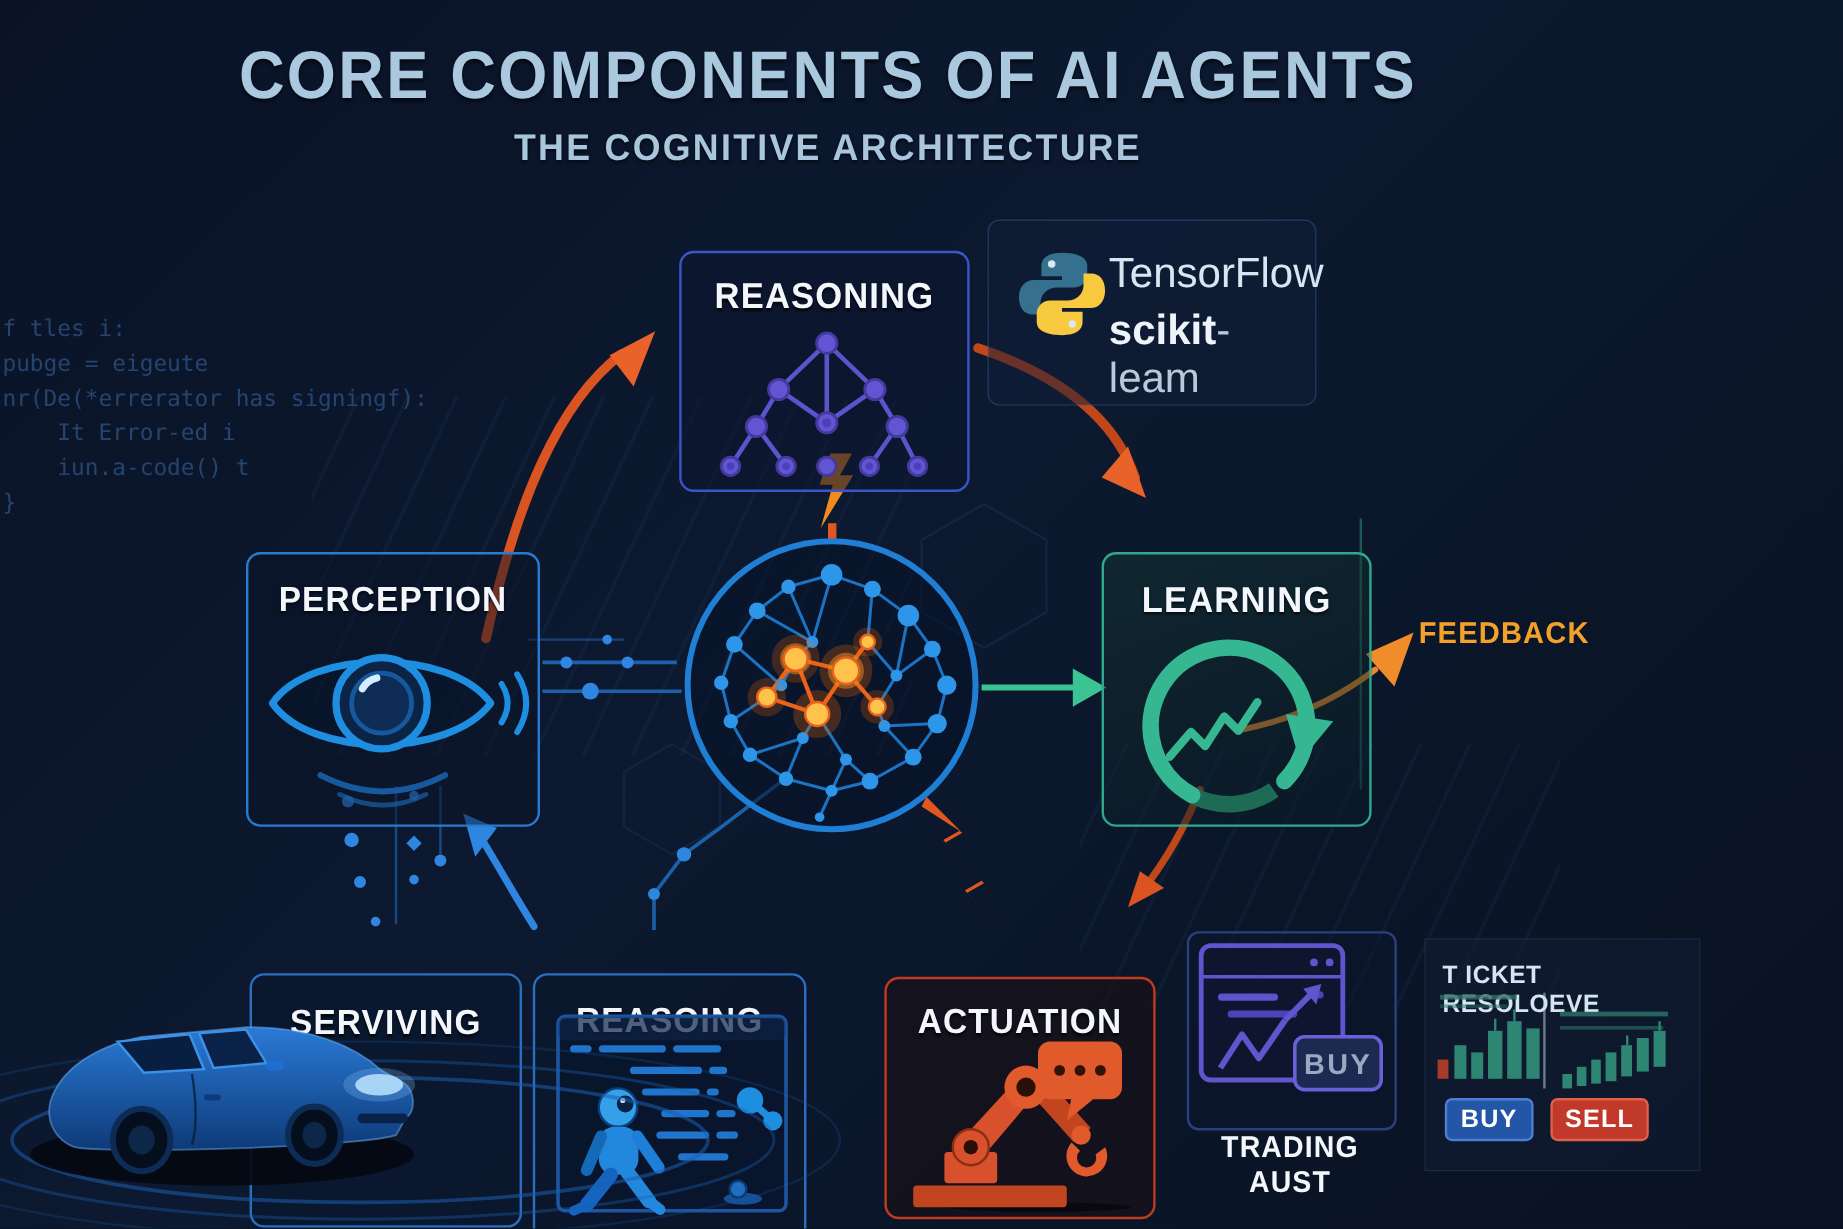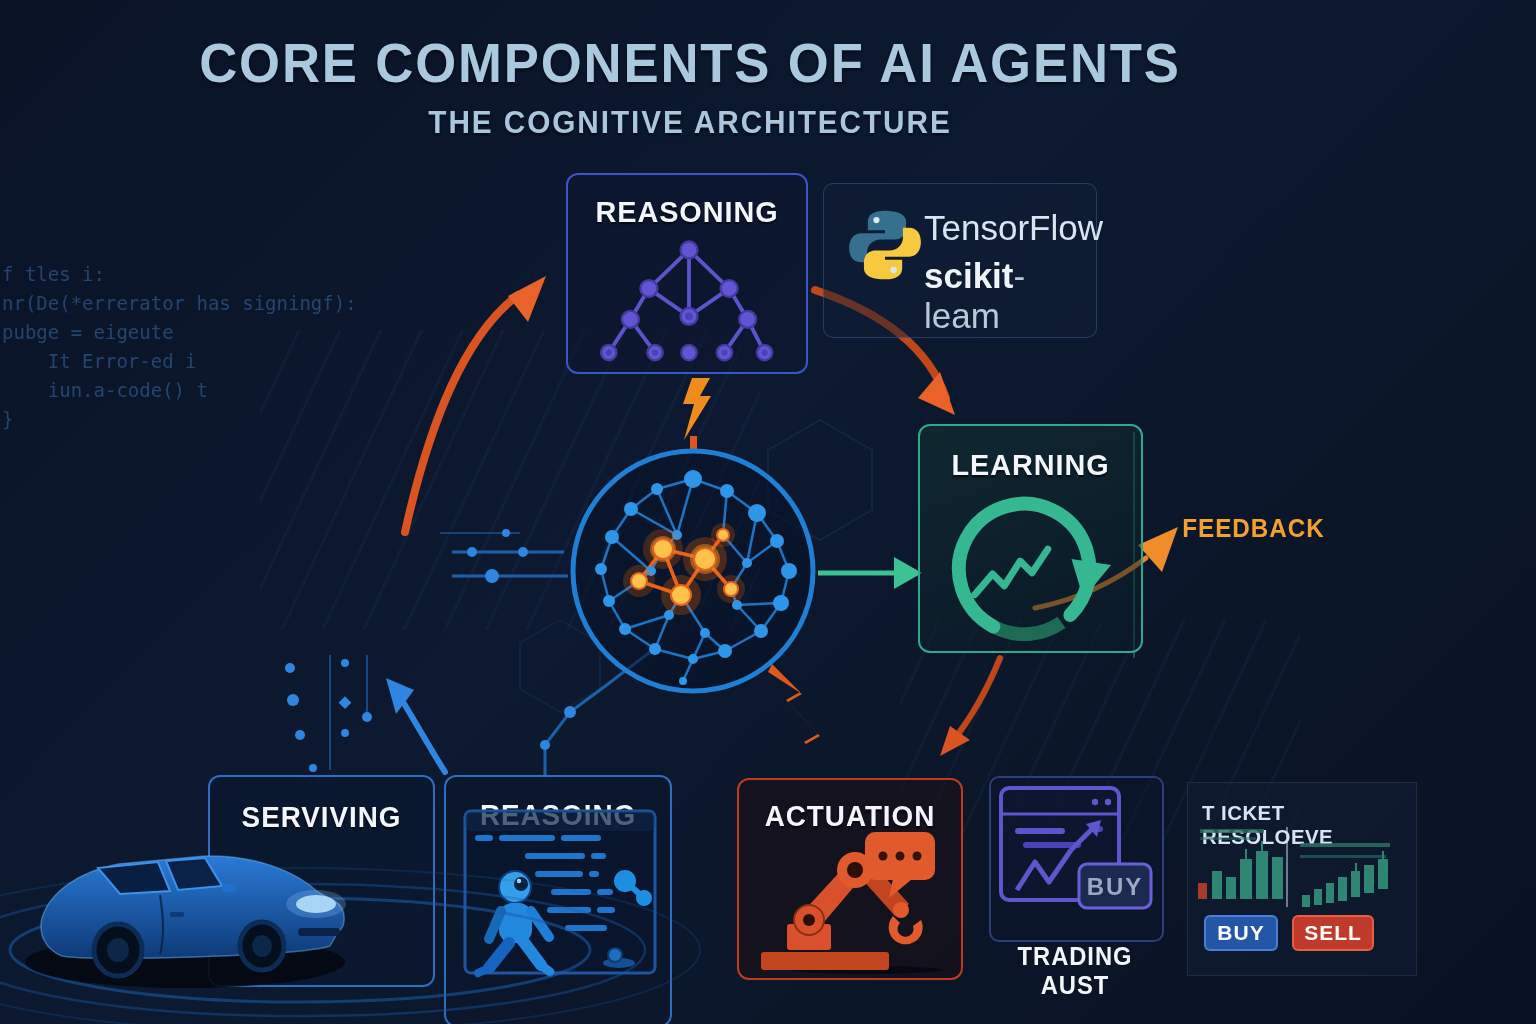--- a/index.html
+++ b/index.html
@@ -8,21 +8,21 @@
     font-family:"Liberation Sans",sans-serif;}
   .streaks{position:absolute;pointer-events:none;
     background:repeating-linear-gradient(115deg,transparent 0 34px,rgba(90,150,225,0.05) 34px 37px);}
   .hdr{position:absolute;left:0;top:30px;width:1380px;text-align:center;z-index:3;}
   .hdr h1{margin:0;font-size:56px;font-weight:bold;color:#aac8de;letter-spacing:2px;
     transform:scaleX(0.94);text-shadow:0 2px 3px rgba(0,0,0,.6);}
   .hdr h2{margin:10px 0 0 0;font-size:31px;font-weight:bold;color:#a9c6dd;letter-spacing:2px;
     transform:scaleX(0.96);text-shadow:0 2px 3px rgba(0,0,0,.6);}
   .code{position:absolute;left:2px;top:260px;z-index:1;font-family:"DejaVu Sans Mono",monospace;
     font-size:19px;line-height:29px;color:#3b6aa8;opacity:.55;white-space:pre;}
-  .node-box{position:absolute;border-radius:12px;z-index:3;box-sizing:border-box;}
+  .node-box{position:absolute;border-radius:12px;z-index:3;box-sizing:border-box;margin-top:36px;}
   .node-title{position:absolute;width:100%;text-align:center;font-weight:bold;color:#f3f7fb;
     letter-spacing:1px;text-shadow:0 2px 2px rgba(0,0,0,.7);transform:scaleX(.96);}
   #overlay{position:absolute;left:0;top:0;z-index:2;}
   #brainwrap{position:absolute;left:565px;top:443px;z-index:3;}
   #carwrap{position:absolute;left:0;top:800px;z-index:4;pointer-events:none;}
   .feedback{position:absolute;left:1180px;top:514px;z-index:3;font-size:25px;font-weight:bold;
     color:#f5a02a;letter-spacing:1px;transform:scaleX(.97);}
   .fw-panel{position:absolute;left:823px;top:183px;width:272px;height:153px;z-index:3;
     border:1.5px solid rgba(70,115,170,.4);border-radius:10px;background:rgba(16,30,55,.5);}
   .fw-row{position:absolute;left:100px;font-size:35px;color:#d8e6f2;}
@@ -45,21 +45,21 @@
 <div id="stage">
 
   <div class="streaks" style="left:260px;top:330px;width:500px;height:300px;"></div>
   <div class="streaks" style="left:900px;top:620px;width:400px;height:220px;"></div>
 
   <div class="hdr">
     <h1>CORE COMPONENTS OF AI AGENTS</h1>
     <h2>THE COGNITIVE ARCHITECTURE</h2>
   </div>
 
-  <div class="code"><div>f tles i:</div><div>nr(De(*errerator has signingf):</div><div>pubge = eigeute</div><div>    It Error-ed i</div><div>    iun.a-code() t</div><div>}</div></div>
+  <div class="code"><div>f tles i:</div><div>pubge = eigeute</div><div>nr(De(*errerator has signingf):</div><div>    It Error-ed i</div><div>    iun.a-code() t</div><div>}</div></div>
 
   <svg id="overlay" width="1536" height="1024" viewBox="0 0 1536 1024">
 
     <polygon points="820,420 872,450 872,510 820,540 768,510 768,450" fill="none" stroke="rgba(60,130,210,.12)" stroke-width="2"></polygon>
     <polygon points="560,620 600,643 600,689 560,712 520,689 520,643" fill="none" stroke="rgba(60,130,210,.10)" stroke-width="2"></polygon>
 
     <g>
       <path d="M405,532 C430,420 465,335 518,295" fill="none" stroke="#d95420" stroke-width="8" stroke-linecap="round"></path>
       <polygon points="546,276 508,296 528,322" fill="#e8622a"></polygon>
     </g>
@@ -171,20 +171,33 @@
     <svg style="position:absolute;left:22px;top:22px;" width="78" height="78" viewBox="0 0 50 50">
       <path d="M25 3c-7.5 0-11 2.8-11 7v5.5h11v2H9.8C5.4 17.5 2 21 2 26.8s3 9.2 7.4 9.2h4.1v-6.3c0-4.6 3.9-8.2 8.6-8.2h9.3c3.9 0 7.1-3.2 7.1-7.1v-4.4C38.5 5.3 33 3 25 3z" fill="#35708f"></path>
       <circle cx="19.5" cy="9" r="2" fill="#dce8f0"></circle>
       <path d="M25 47c7.5 0 11-2.8 11-7v-5.5H25v-2h15.2c4.4 0 7.8-3.5 7.8-9.3s-3-9.2-7.4-9.2h-4.1v6.3c0 4.6-3.9 8.2-8.6 8.2h-9.3c-3.9 0-7.1 3.2-7.1 7.1v4.4C11.5 44.7 17 47 25 47z" fill="#f7c93e"></path>
       <circle cx="30.5" cy="41" r="2" fill="#dce8f0"></circle>
     </svg>
     <div class="fw-row" style="top:24px;">TensorFlow</div>
     <div class="fw-row" style="top:72px;"><b style="color:#eef4f9;">scikit</b><span style="color:#b9c9d8;">-leam</span></div>
   </div>
 
+  <div class="node-box" style="left:205px;top:424px;width:245px;height:229px;border:2px solid #2a7bd0;background:rgba(10,20,40,.5);">
+    <div class="node-title" style="top:22px;font-size:29px;">PERCEPTION</div>
+    <svg style="position:absolute;left:8px;top:52px;" width="232" height="172" viewBox="0 0 232 172">
+      <path d="M12,72 C44,26 160,26 194,72 C160,118 44,118 12,72 Z" fill="rgba(8,20,40,.3)" stroke="#1e8fe0" stroke-width="6" stroke-linejoin="round"></path>
+      <circle cx="103" cy="72" r="38" fill="#0b2344" stroke="#1e8fe0" stroke-width="6"></circle>
+      <circle cx="103" cy="72" r="25" fill="#0e2c55" stroke="#16589e" stroke-width="4"></circle>
+      <path d="M87,60 A18,18 0 0 1 99,51" fill="none" stroke="#d6ecff" stroke-width="6" stroke-linecap="round"></path>
+      <path d="M203,56 q10,16 0,32" fill="none" stroke="#1e8fe0" stroke-width="5" stroke-linecap="round"></path>
+      <path d="M216,48 q15,24 0,48" fill="none" stroke="#1e8fe0" stroke-width="5" stroke-linecap="round"></path>
+      <path d="M52,132 q52,27 104,0" fill="none" stroke="#1a5fa8" stroke-width="5" stroke-linecap="round" opacity=".9"></path>
+      <path d="M68,148 q36,18 72,0" fill="none" stroke="#1a5fa8" stroke-width="4" stroke-linecap="round" opacity=".7"></path>
+    </svg>
+  </div>
 
   <div id="brainwrap">
     <svg width="256" height="256" viewBox="0 0 256 256">
       <circle cx="128" cy="128" r="120" fill="rgba(8,18,40,.55)" stroke="#1f7fd4" stroke-width="5"></circle>
       <g stroke="#1f7fd4" stroke-width="2.5" opacity=".9">
         <line x1="128" y1="36" x2="92" y2="46"></line>
           <line x1="128" y1="36" x2="162" y2="48"></line>
         <line x1="92" y1="46" x2="66" y2="66"></line>
           <line x1="162" y1="48" x2="192" y2="70"></line>
         <line x1="66" y1="66" x2="47" y2="94"></line>

